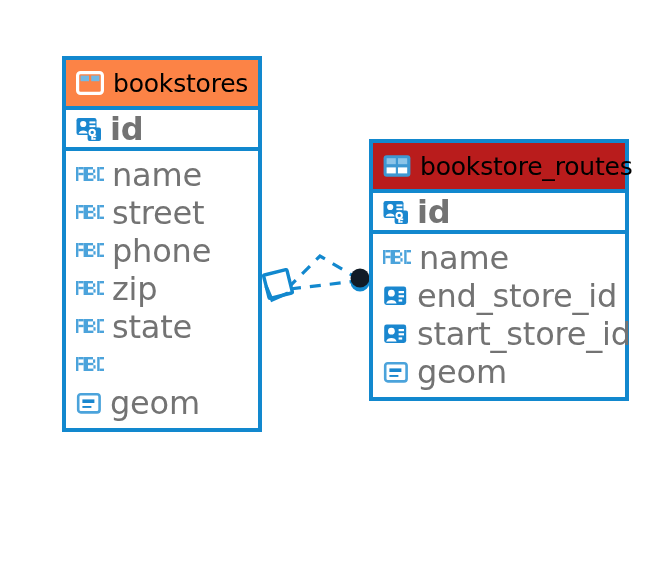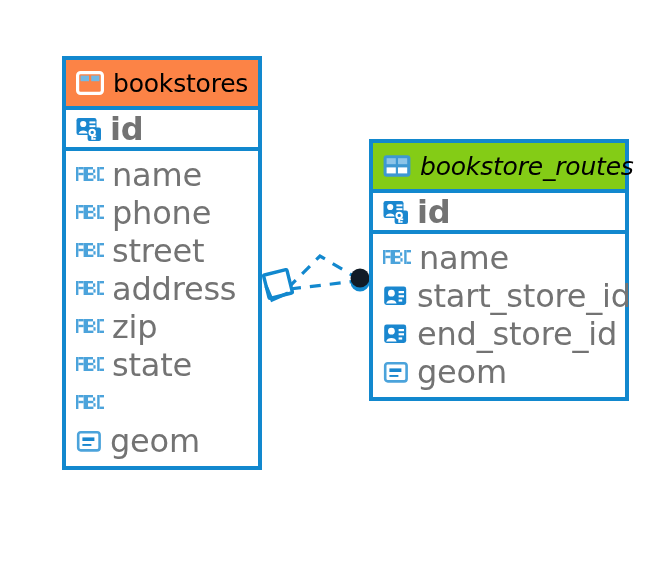--- a/index.html
+++ b/index.html
@@ -33,21 +33,21 @@
 
   .entity-header {
     display: flex;
     align-items: center;
     box-sizing: border-box;
     height: 46px;
     padding: 0 8px 0 10px;
     gap: 9px;
   }
   .entity-header.accent-orange { background: #fc8346; }
-  .entity-header.accent-gray   { background: #84cc16; font-style: italic; }
+  .entity-header.accent-gray   { background: #b91c1c; }
 
   .entity-title {
     font-size: 25px;
     line-height: 1;
     color: #000000;
     white-space: nowrap;
     letter-spacing: -0.2px;
   }
 
   
@@ -176,81 +176,61 @@
               <rect x="12" y="13.6" width="5.4" height="2.4"></rect>
             <rect x="21.2" y="2" width="2.4" height="14"></rect>
               <rect x="23.6" y="2" width="4.4" height="2.4"></rect>
             <rect x="23.6" y="13.6" width="4.4" height="2.4"></rect>
           </g>
         </svg>
         <span class="field-label">name</span>
       </div>
 
 
+
+      <div class="field-row">
+        <svg class="icon icon-abc" viewBox="0 0 28 20">
+          <g fill="#4ba3db">
+            <rect x="0" y="2" width="2.4" height="14"></rect>
+              <rect x="2.4" y="2" width="5.2" height="2.4"></rect>
+            <rect x="7.6" y="2" width="2.4" height="14"></rect>
+              <rect x="2.4" y="7.8" width="5.2" height="2.4"></rect>
+            <rect x="9.6" y="2" width="2.4" height="14"></rect>
+              <rect x="12" y="2" width="5" height="2.4"></rect>
+            <rect x="17" y="4.4" width="2.2" height="3.4"></rect>
+              <rect x="12" y="7.8" width="5.4" height="2.4"></rect>
+            <rect x="17.4" y="10.2" width="2.2" height="3.4"></rect>
+              <rect x="12" y="13.6" width="5.4" height="2.4"></rect>
+            <rect x="21.2" y="2" width="2.4" height="14"></rect>
+              <rect x="23.6" y="2" width="4.4" height="2.4"></rect>
+            <rect x="23.6" y="13.6" width="4.4" height="2.4"></rect>
+          </g>
+        </svg>
+        <span class="field-label">street</span>
+      </div>
+
       <div class="field-row">
         <svg class="icon icon-abc" viewBox="0 0 28 20">
           <g fill="#4ba3db">
             <rect x="0" y="2" width="2.4" height="14"></rect>
               <rect x="2.4" y="2" width="5.2" height="2.4"></rect>
             <rect x="7.6" y="2" width="2.4" height="14"></rect>
               <rect x="2.4" y="7.8" width="5.2" height="2.4"></rect>
             <rect x="9.6" y="2" width="2.4" height="14"></rect>
               <rect x="12" y="2" width="5" height="2.4"></rect>
             <rect x="17" y="4.4" width="2.2" height="3.4"></rect>
               <rect x="12" y="7.8" width="5.4" height="2.4"></rect>
             <rect x="17.4" y="10.2" width="2.2" height="3.4"></rect>
               <rect x="12" y="13.6" width="5.4" height="2.4"></rect>
             <rect x="21.2" y="2" width="2.4" height="14"></rect>
               <rect x="23.6" y="2" width="4.4" height="2.4"></rect>
             <rect x="23.6" y="13.6" width="4.4" height="2.4"></rect>
           </g>
         </svg>
         <span class="field-label">phone</span>
-      </div>
-
-      <div class="field-row">
-        <svg class="icon icon-abc" viewBox="0 0 28 20">
-          <g fill="#4ba3db">
-            <rect x="0" y="2" width="2.4" height="14"></rect>
-              <rect x="2.4" y="2" width="5.2" height="2.4"></rect>
-            <rect x="7.6" y="2" width="2.4" height="14"></rect>
-              <rect x="2.4" y="7.8" width="5.2" height="2.4"></rect>
-            <rect x="9.6" y="2" width="2.4" height="14"></rect>
-              <rect x="12" y="2" width="5" height="2.4"></rect>
-            <rect x="17" y="4.4" width="2.2" height="3.4"></rect>
-              <rect x="12" y="7.8" width="5.4" height="2.4"></rect>
-            <rect x="17.4" y="10.2" width="2.2" height="3.4"></rect>
-              <rect x="12" y="13.6" width="5.4" height="2.4"></rect>
-            <rect x="21.2" y="2" width="2.4" height="14"></rect>
-              <rect x="23.6" y="2" width="4.4" height="2.4"></rect>
-            <rect x="23.6" y="13.6" width="4.4" height="2.4"></rect>
-          </g>
-        </svg>
-        <span class="field-label">street</span>
-      </div>
-
-      <div class="field-row">
-        <svg class="icon icon-abc" viewBox="0 0 28 20">
-          <g fill="#4ba3db">
-            <rect x="0" y="2" width="2.4" height="14"></rect>
-              <rect x="2.4" y="2" width="5.2" height="2.4"></rect>
-            <rect x="7.6" y="2" width="2.4" height="14"></rect>
-              <rect x="2.4" y="7.8" width="5.2" height="2.4"></rect>
-            <rect x="9.6" y="2" width="2.4" height="14"></rect>
-              <rect x="12" y="2" width="5" height="2.4"></rect>
-            <rect x="17" y="4.4" width="2.2" height="3.4"></rect>
-              <rect x="12" y="7.8" width="5.4" height="2.4"></rect>
-            <rect x="17.4" y="10.2" width="2.2" height="3.4"></rect>
-              <rect x="12" y="13.6" width="5.4" height="2.4"></rect>
-            <rect x="21.2" y="2" width="2.4" height="14"></rect>
-              <rect x="23.6" y="2" width="4.4" height="2.4"></rect>
-            <rect x="23.6" y="13.6" width="4.4" height="2.4"></rect>
-          </g>
-        </svg>
-        <span class="field-label">address</span>
       </div>
 
 
       <div class="field-row">
         <svg class="icon icon-abc" viewBox="0 0 28 20">
           <g fill="#4ba3db">
             <rect x="0" y="2" width="2.4" height="14"></rect>
               <rect x="2.4" y="2" width="5.2" height="2.4"></rect>
             <rect x="7.6" y="2" width="2.4" height="14"></rect>
               <rect x="2.4" y="7.8" width="5.2" height="2.4"></rect>
@@ -375,33 +355,33 @@
 
       <div class="field-row">
         <svg class="icon" viewBox="0 0 26 26">
           <rect x="1.2" y="3.6" width="22" height="18.4" rx="2.4" fill="#1a87cf"></rect>
           <circle cx="8.4" cy="10.2" r="3.4" fill="#ffffff"></circle>
           <path d="M 3.2 20.4 C 4.1 15.8 12.7 15.8 13.6 20.4 Z" fill="#ffffff"></path>
           <rect x="15.6" y="8" width="5.4" height="2.2" fill="#ffffff"></rect>
           <rect x="15.6" y="12.2" width="5.4" height="2.2" fill="#ffffff"></rect>
           <rect x="15.6" y="16.4" width="3.6" height="2.2" fill="#ffffff"></rect>
         </svg>
-        <span class="field-label">start_store_id</span>
+        <span class="field-label">end_store_id</span>
       </div>
 
       <div class="field-row">
         <svg class="icon" viewBox="0 0 26 26">
           <rect x="1.2" y="3.6" width="22" height="18.4" rx="2.4" fill="#1a87cf"></rect>
           <circle cx="8.4" cy="10.2" r="3.4" fill="#ffffff"></circle>
           <path d="M 3.2 20.4 C 4.1 15.8 12.7 15.8 13.6 20.4 Z" fill="#ffffff"></path>
           <rect x="15.6" y="8" width="5.4" height="2.2" fill="#ffffff"></rect>
           <rect x="15.6" y="12.2" width="5.4" height="2.2" fill="#ffffff"></rect>
           <rect x="15.6" y="16.4" width="3.6" height="2.2" fill="#ffffff"></rect>
         </svg>
-        <span class="field-label">end_store_id</span>
+        <span class="field-label">start_store_id</span>
       </div>
 
       <div class="field-row">
         <svg class="icon" viewBox="0 0 26 26">
           <rect x="2.2" y="4.2" width="21.4" height="18.2" rx="2.6" fill="none" stroke="#4ba3db" stroke-width="2.6"></rect>
           <rect x="6.4" y="9.4" width="12" height="3.6" fill="#1a87cf"></rect>
           <rect x="6.4" y="16" width="9" height="1.9" fill="#1a87cf"></rect>
         </svg>
         <span class="field-label">geom</span>
       </div>

